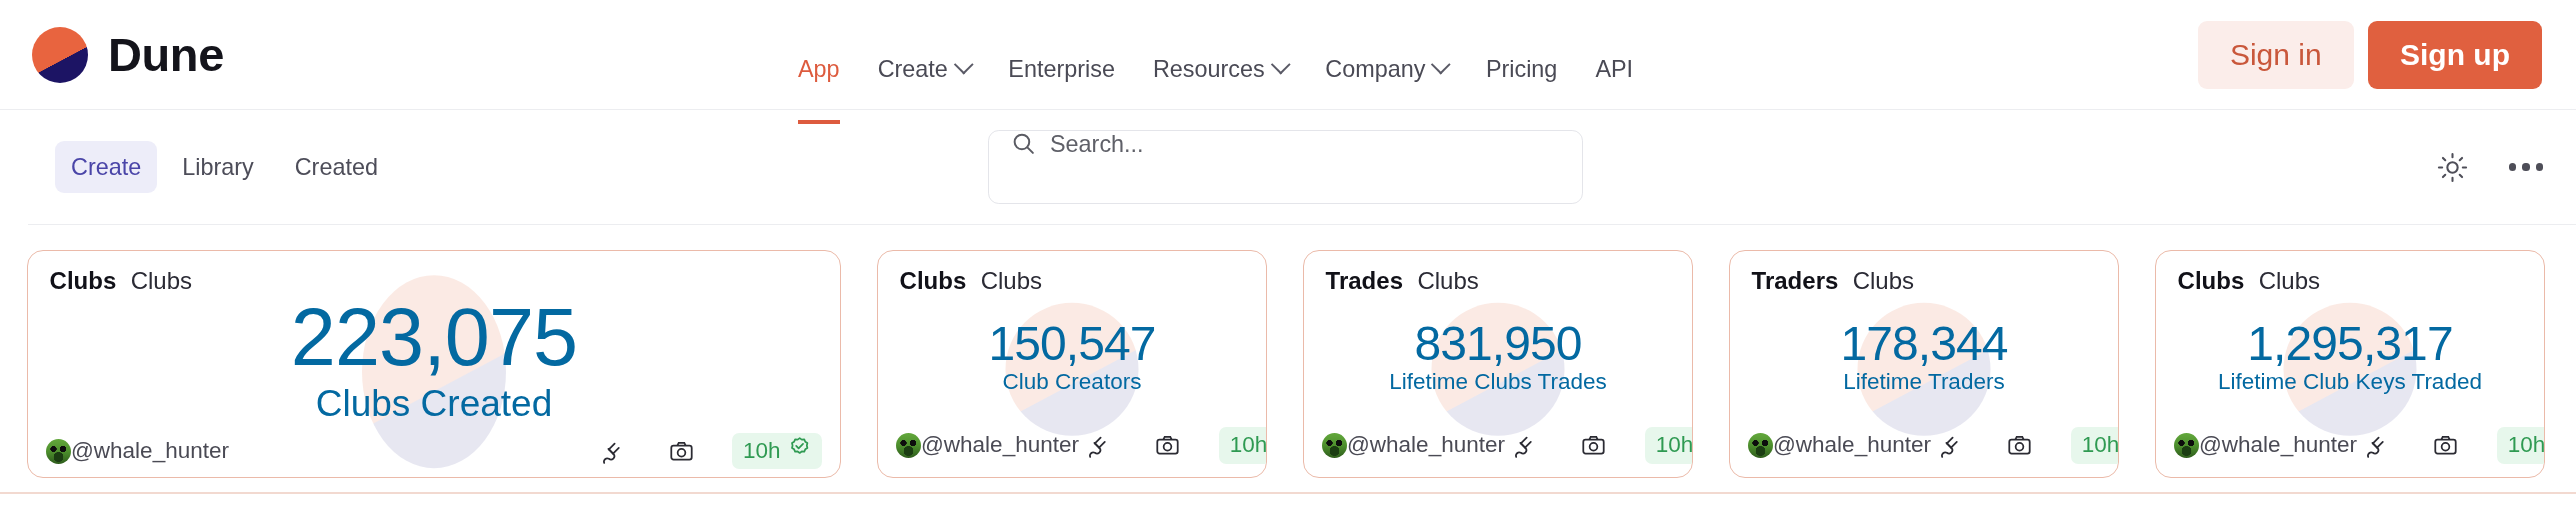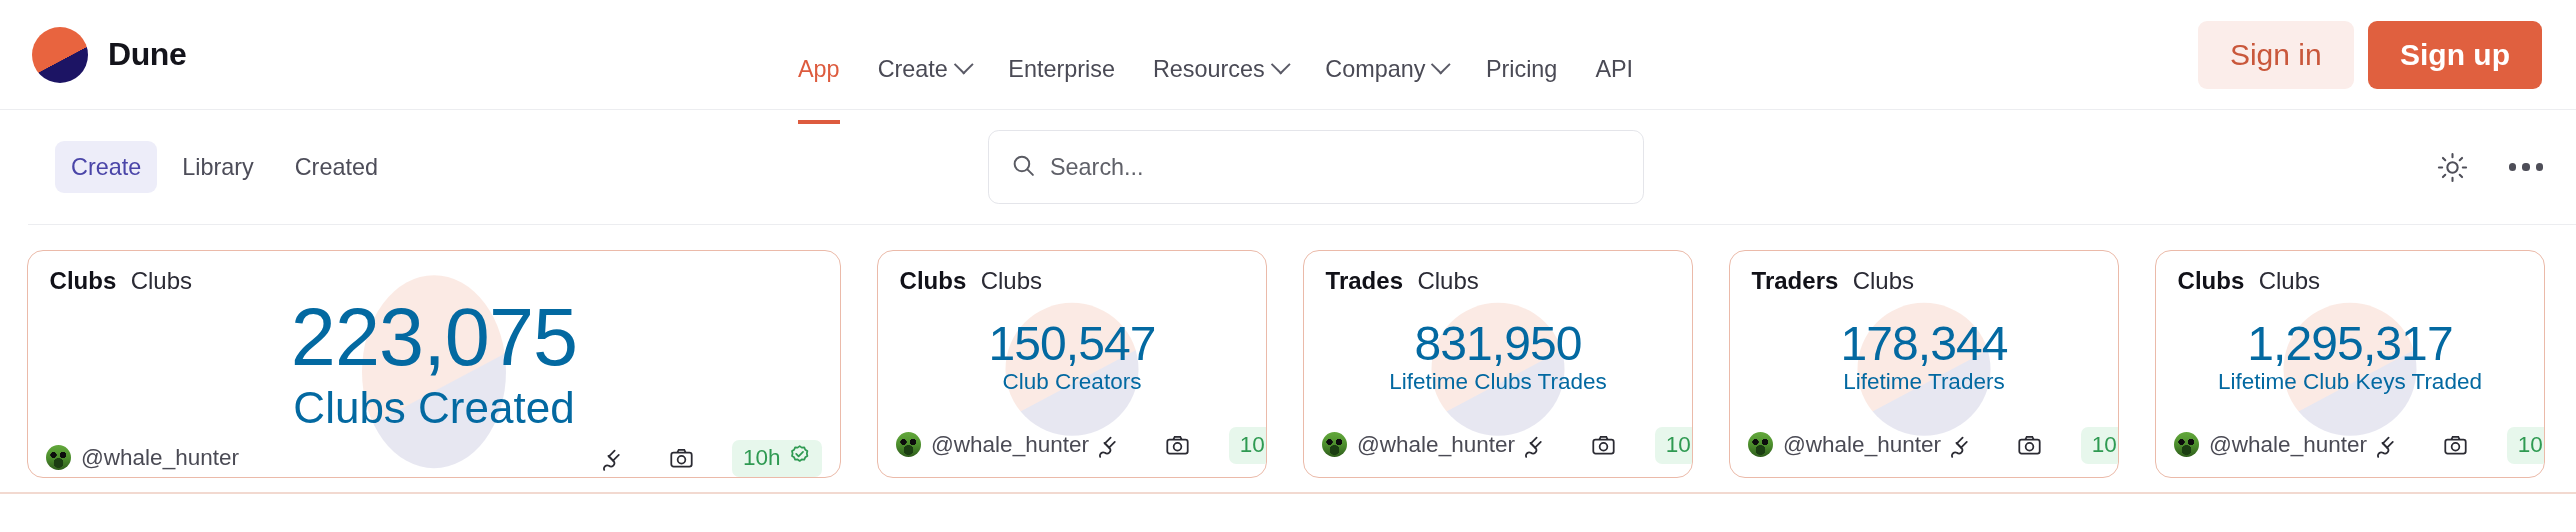--- a/index.html
+++ b/index.html
@@ -26,21 +26,21 @@
     gap: 20px;
     flex: 0 0 auto;
   }
   .logo-mark {
     width: 56px; height: 56px;
     border-radius: 50%;
     background: linear-gradient(152deg, #E8643F 0%, #E8643F 57%, #1C1464 57.5%, #1C1464 100%);
     flex: 0 0 auto;
   }
   .brand-name {
-    font-size: 32px;
+    font-size: 47px;
     font-weight: bold;
     color: #14141B;
     letter-spacing: -0.4px;
   }
 
   .main-nav {
     position: absolute;
     left: 798px;
     top: 0;
     height: 138px;
@@ -122,26 +122,26 @@
   .subnav-tab.active {
     background: #EDEDF9;
     color: #4A45A8;
   }
 
   .search-wrap {
     position: absolute;
     left: 960px;
     top: 50%;
     transform: translateY(-50%);
-    width: 656px;
+    width: 595px;
     height: 74px;
     border: 1.8px solid #E4E5EA;
     border-radius: 10.8px;
     display: flex;
-    align-items: center;
+    align-items: flex-start;
     gap: 14.4px;
     padding: 0 21.6px;
     background: #fff;
   }
   .search-wrap input {
     border: none;
     outline: none;
     font-family: inherit;
     font-size: 23.4px;
     color: #3C3C46;
@@ -228,33 +228,33 @@
     padding-bottom: 9px;
   }
   .big-num {
     font-weight: normal;
     letter-spacing: -0.9px;
     white-space: nowrap;
   }
   .card.wide .big-num { font-size: 81px; }
   .card.narrow .big-num { font-size: 48px; }
   .metric-label { white-space: nowrap; }
-  .card.wide .metric-label { font-size: 44px; margin-top: 5.4px; }
+  .card.wide .metric-label { font-size: 37px; margin-top: 5.4px; }
   .card.narrow .metric-label { font-size: 22.5px; margin-top: 1.8px; }
 
   .card-foot {
     position: relative;
     z-index: 2;
     display: flex;
     align-items: center;
     padding: 0 18px 12.6px 18px;
   }
   .author {
     display: flex;
-    gap: 10px;
+    align-items: center;
     cursor: pointer;
   }
   .avatar {
     width: 25px; height: 25px;
     border-radius: 50%;
     background:
       radial-gradient(circle at 50% 72%, #1b3d12 0 22%, transparent 23%),
       radial-gradient(circle at 30% 40%, #0d0d0d 0 13%, transparent 14%),
       radial-gradient(circle at 68% 40%, #0d0d0d 0 13%, transparent 14%),
       linear-gradient(180deg, #63a83c 0%, #4d8f2d 50%, #2e5c1c 100%);

